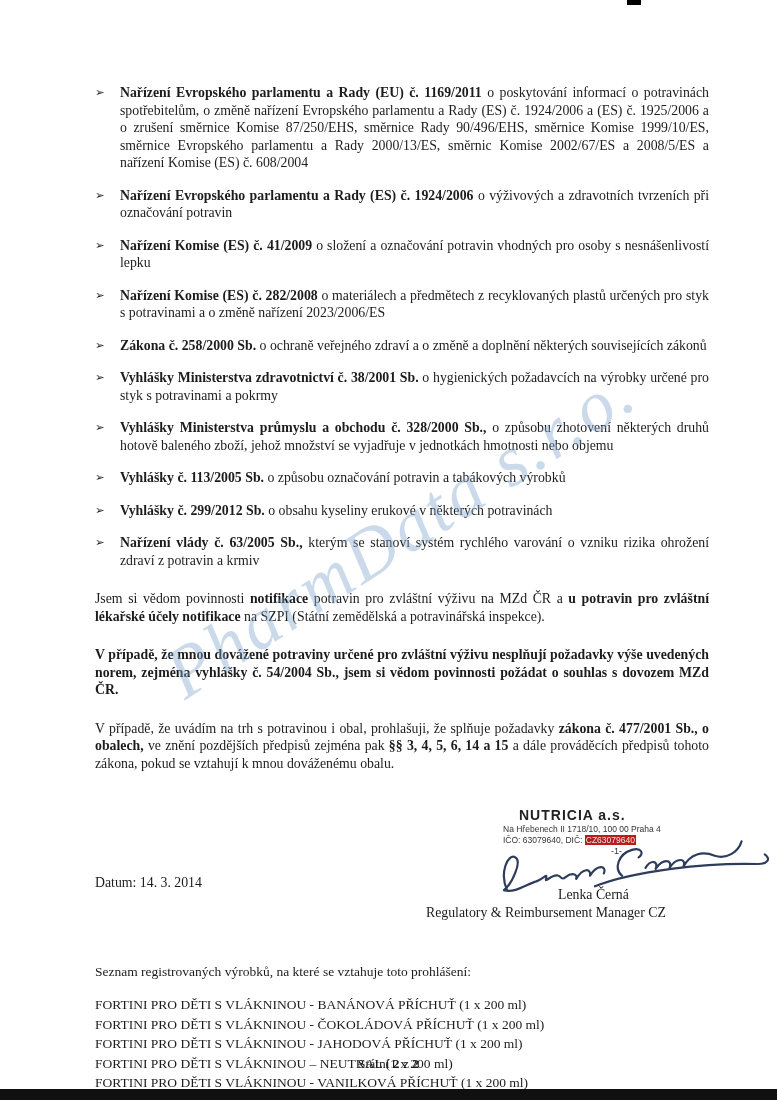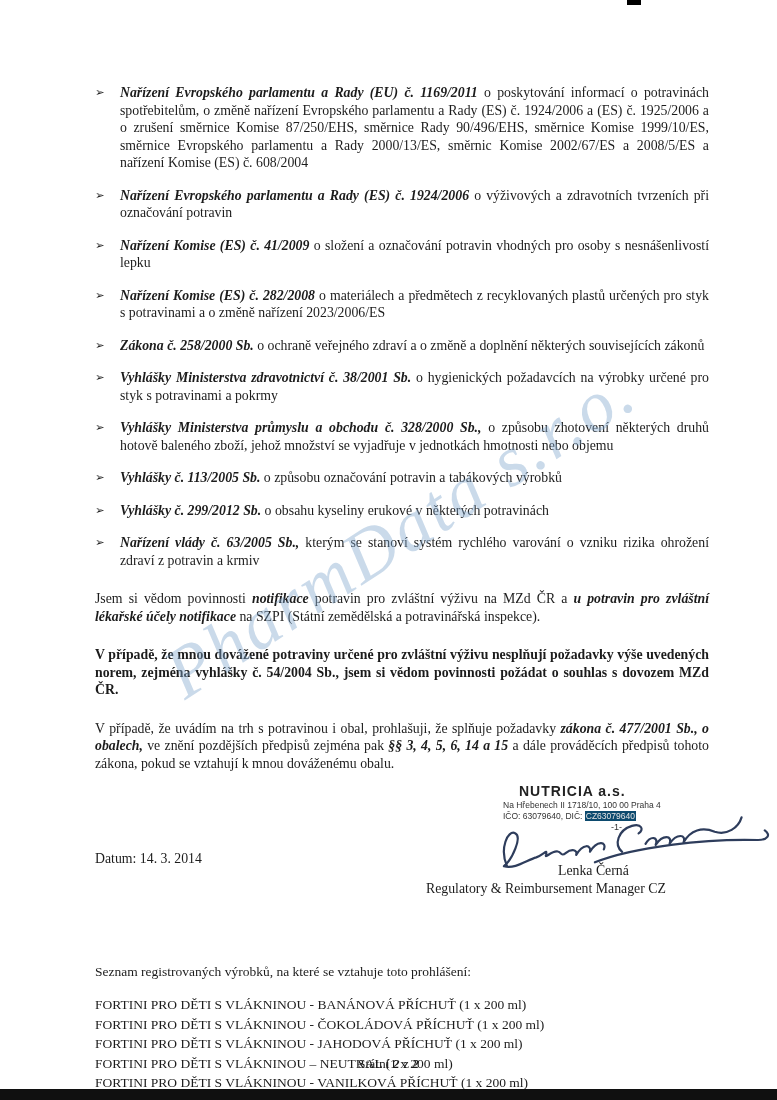--- a/index.html
+++ b/index.html
@@ -8,31 +8,31 @@
     background:#ffffff;
     font-family:"Liberation Serif", serif;
     color:#1c1c1c;
   }
   .page{position:absolute;inset:0;background:#fff;}
   .flow{position:absolute;left:95px;right:68px;top:84px;font-size:13.8px;line-height:17.5px;}
   ul.bullets{list-style:none;margin:0;padding:0;}
   ul.bullets li{display:flex;margin-bottom:15px;}
   .arrow{flex:0 0 25px;width:25px;font-size:11.5px;line-height:17.5px;color:#222;}
   .btext{flex:1;text-align:justify;}
-  .bold{font-weight:bold;font-style:italic;}
+  .bold{font-weight:bold;}
   .para{text-align:justify;margin-bottom:16px;margin-top:21px;}
   .para.allbold{font-weight:bold;}
-  .sig-area{position:absolute;left:95px;top:782px;right:40px;height:128px;font-size:13.8px;}
+  .sig-area{position:absolute;left:95px;top:806px;right:40px;height:128px;font-size:13.8px;}
   .stamp-company{position:absolute;left:424px;top:1px;font-family:"Liberation Sans",sans-serif;
     font-weight:bold;font-size:14px;letter-spacing:1px;color:#222;}
   .stamp-addr{position:absolute;left:408px;top:18px;font-family:"Liberation Sans",sans-serif;
     font-size:8.5px;color:#333;}
   .stamp-ids{position:absolute;left:408px;top:29px;font-family:"Liberation Sans",sans-serif;
     font-size:8.5px;color:#333;}
-  .dark-patch{background:#0c4a6e;color:#e6e6e6;padding:0 1px;}
+  .dark-patch{background:#b91c1c;color:#e6e6e6;padding:0 1px;}
   .stamp-num{position:absolute;left:516px;top:40px;font-family:"Liberation Sans",sans-serif;
     font-size:9px;color:#333;}
   .signature{position:absolute;left:398px;top:28px;transform:rotate(-5deg);}
   .date-label{position:absolute;left:0;top:69px;}
   .signatory-name{position:absolute;left:463px;top:81px;}
   .signatory-title{position:absolute;left:331px;top:99px;}
   .products{position:absolute;left:95px;right:60px;top:920px;font-size:13.5px;margin-top:44px;}
   .products-heading{margin:0 0 15px 0;}
   ul.product-list{list-style:none;margin:0;padding:0;}
   ul.product-list li{line-height:19.5px;font-family:Liberation Serif, serif;}

